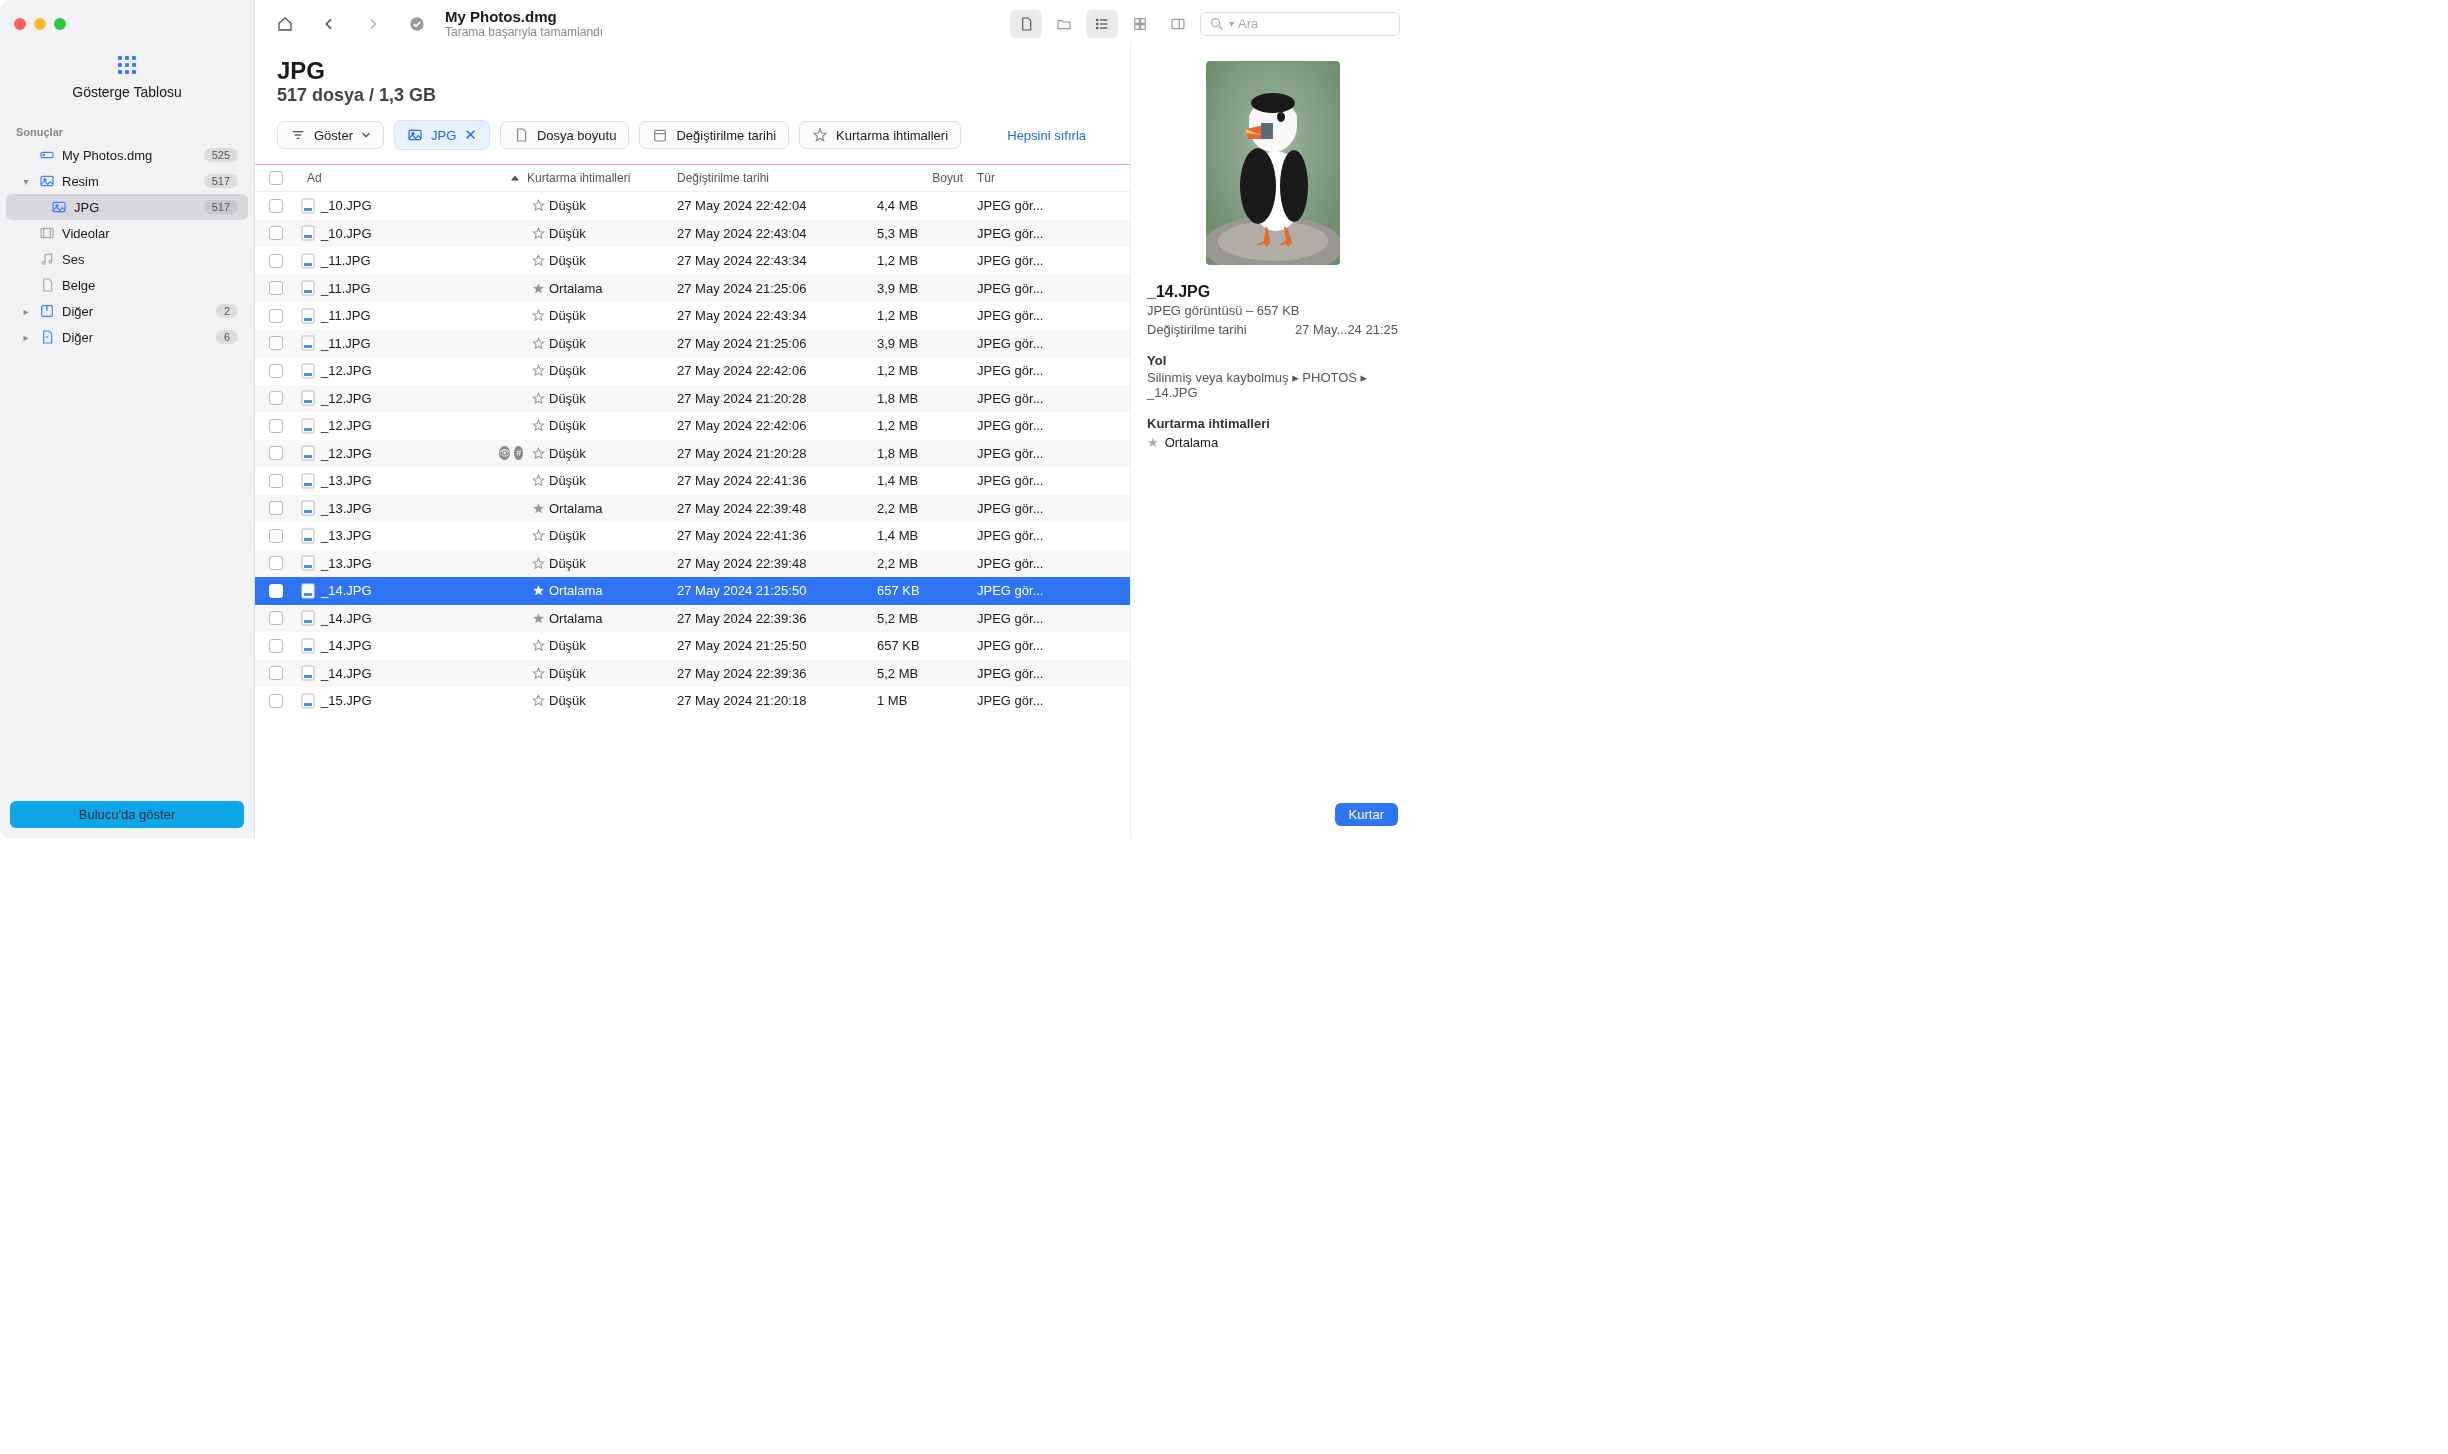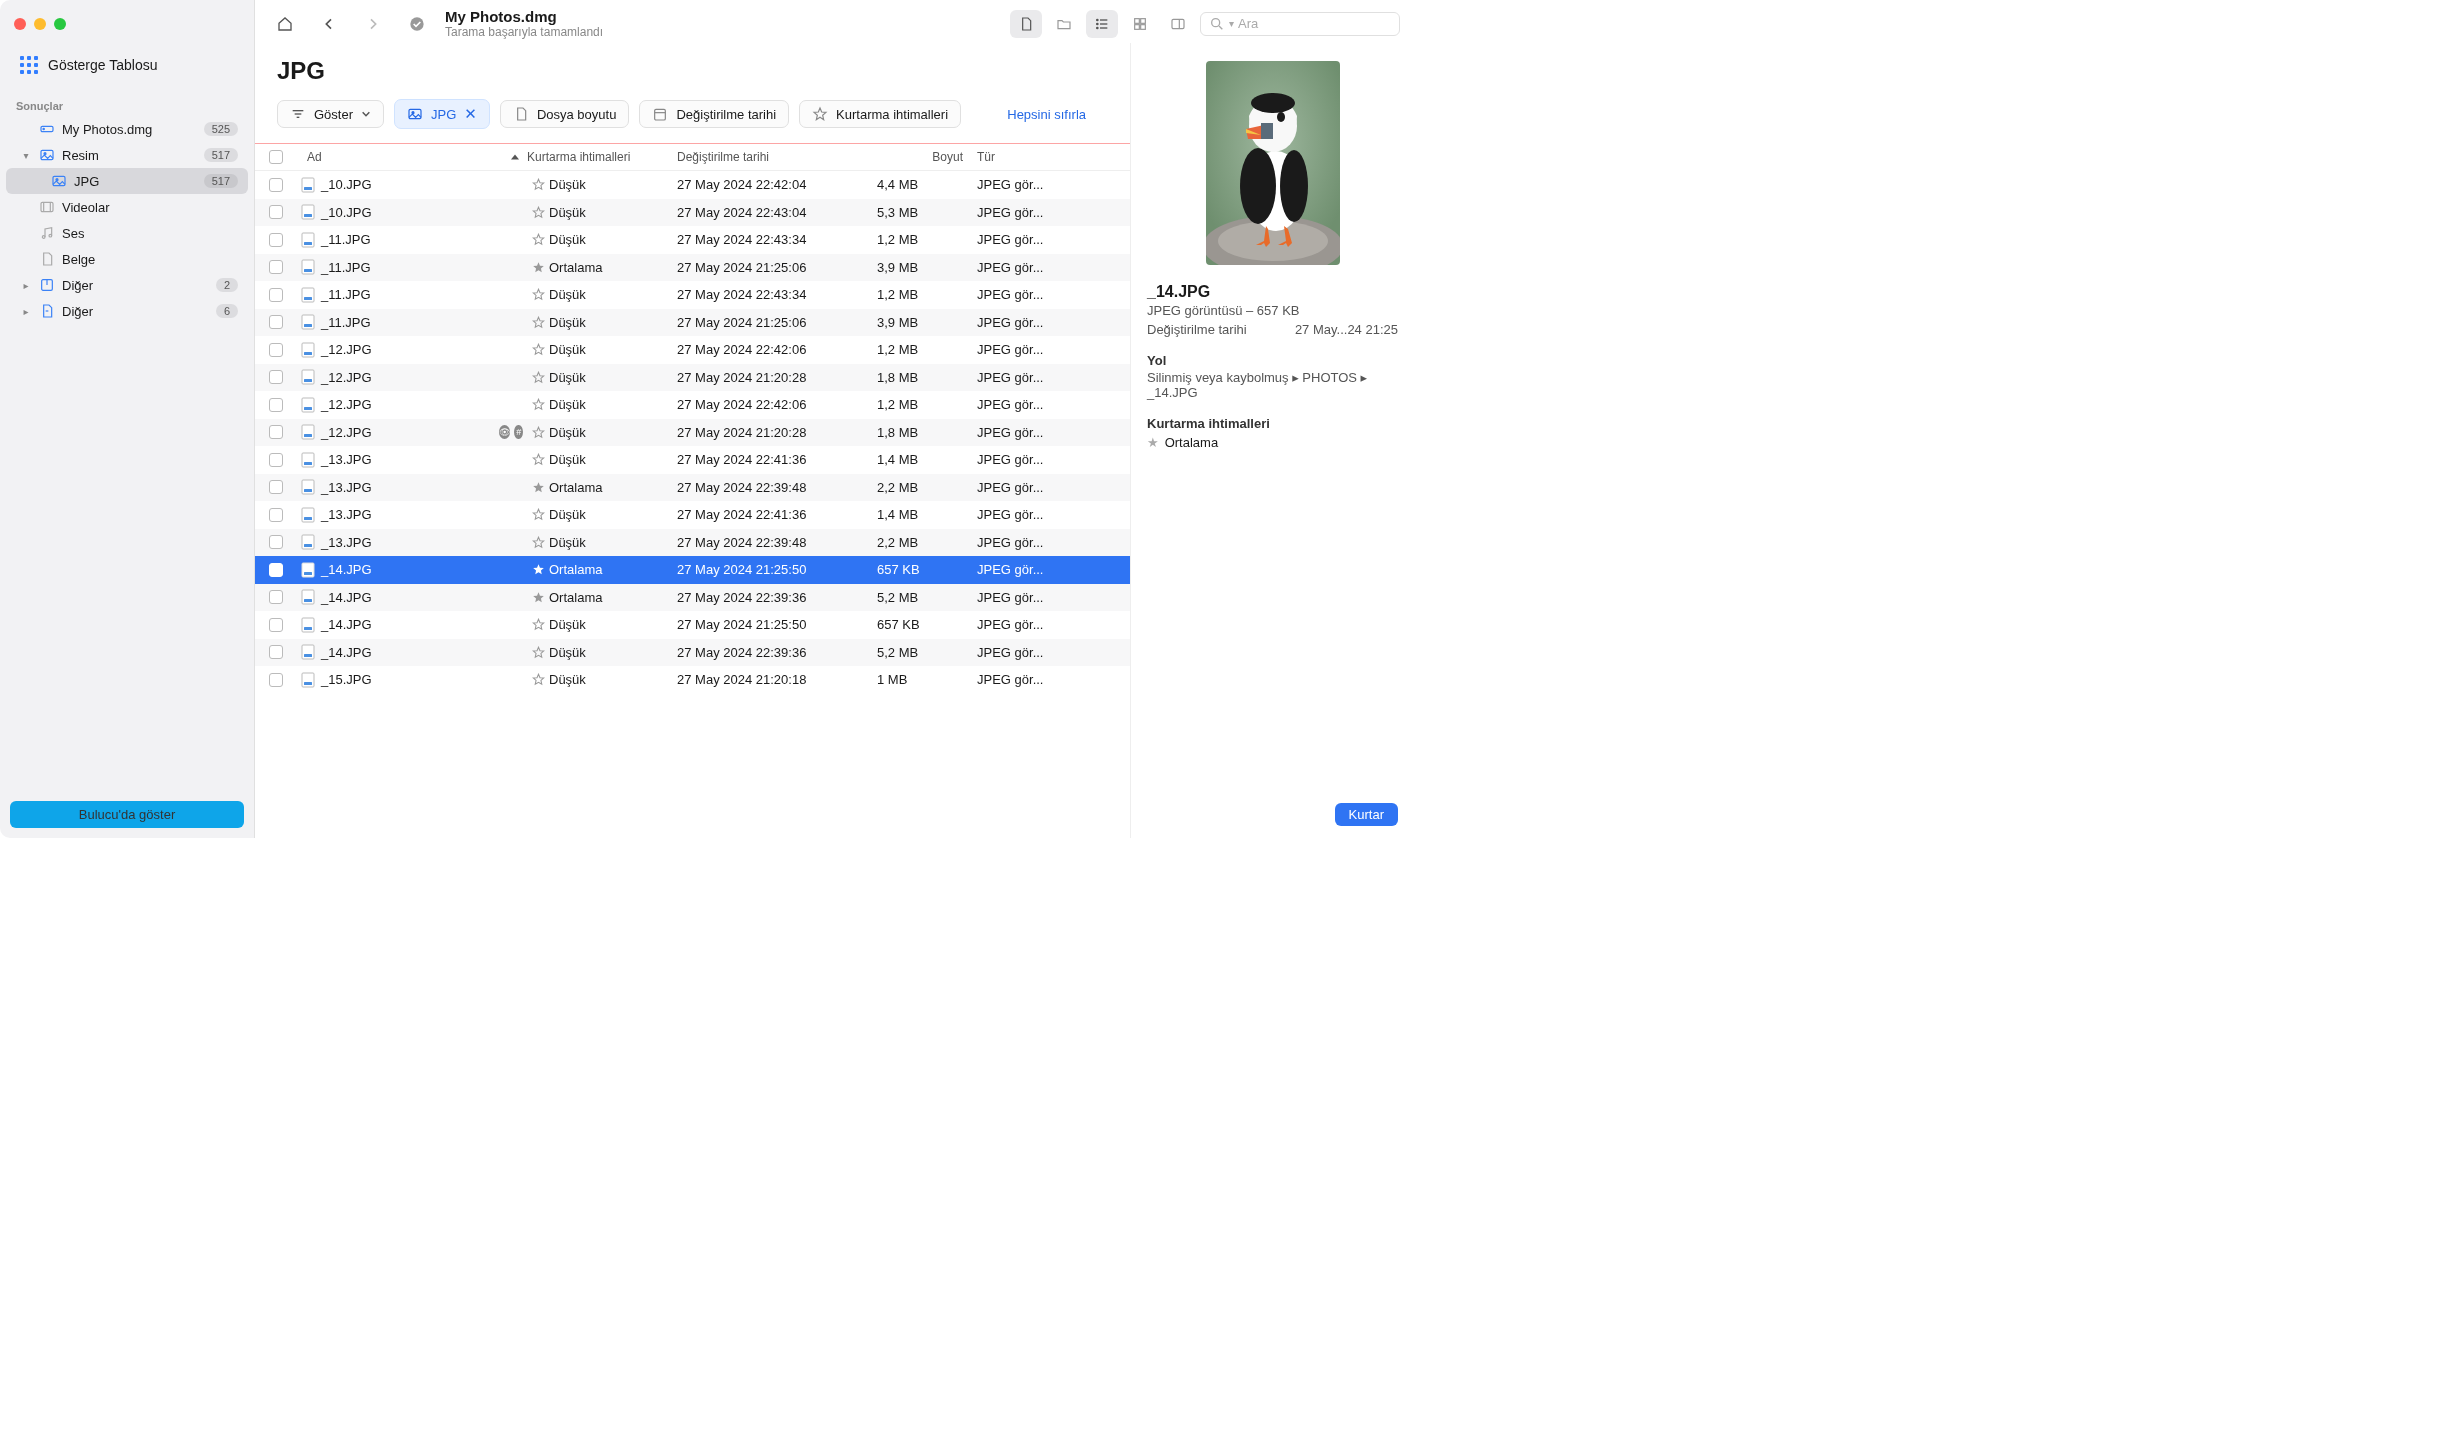--- a/index.html
+++ b/index.html
@@ -2,21 +2,21 @@
 <html><head>
 <meta charset="utf-8">
 <style>
 * { box-sizing: border-box; margin: 0; padding: 0; }
 body { font-family: -apple-system, BlinkMacSystemFont, "Segoe UI", Helvetica, Arial, sans-serif; font-size: 13px; color: #1a1a1a; background: #fff; width: 1414px; height: 838px; overflow: hidden; border-radius: 10px; }
 .window { display: flex; height: 100%; }
 .sidebar { width: 255px; background: #f2f2f4; border-right: 1px solid #e0e0e0; display: flex; flex-direction: column; padding-top: 8px; position: relative; }
 .traffic { display: flex; gap: 8px; padding: 10px 14px 12px; }
 .dot { width: 12px; height: 12px; border-radius: 50%; }
 .dot.red { background: #ff5f57; } .dot.yellow { background: #febc2e; } .dot.green { background: #28c840; }
-.sb-main { margin: 6px 10px; padding: 8px 10px; display: flex; align-items: center; gap: 10px; border-radius: 8px; cursor: pointer; }
+.sb-main { margin: 6px 10px; padding: 8px 10px; display: flex; align-items: center; gap: 10px; border-radius: 8px; cursor: pointer; flex-direction: column; }
 .sb-grid-icon { width: 18px; height: 18px; display: inline-block; }
 .sb-grid-icon svg { width: 18px; height: 18px; fill: #327eff; }
 .sb-section-title { color: #888; font-size: 11px; font-weight: 600; padding: 12px 16px 4px; }
 .sb-item { display: flex; align-items: center; padding: 5px 10px 5px 14px; margin: 0 6px; border-radius: 6px; cursor: pointer; gap: 6px; font-size: 13px; }
 .sb-item.active { background: #d8d8dc; }
 .sb-item .chev { width: 12px; color: #888; font-size: 10px; display: flex; justify-content: center; }
 .sb-item .sb-icon { width: 18px; display: flex; justify-content: center; }
 .sb-item .sb-label { flex: 1; }
 .sb-badge { background: #dcdcdf; color: #555; border-radius: 9px; padding: 1px 8px; font-size: 11px; min-width: 22px; text-align: center; }
 .sb-item.active .sb-badge { background: #c8c8cc; }
@@ -280,20 +280,21 @@
           <span style="font-size:10px;color:#aaa;">▾</span>
           <span>Ara</span>
         </div>
       </div>
     </div>
 
     <div class="content-wrapper">
       <div class="content">
         <div class="headings">
           <div class="h1">JPG</div>
+          <div class="h2">517 dosya / 1,3 GB</div>
         </div>
 
         <div class="filters">
           <div class="pill">
             <svg class="ic" viewBox="0 0 24 24" fill="none" stroke="#555" stroke-width="2">
                 <line x1="4" y1="7" x2="20" y2="7"></line>
                 <line x1="7" y1="12" x2="17" y2="12"></line>
                 <line x1="10" y1="17" x2="14" y2="17"></line>
               </svg>
             <span>Göster</span>

